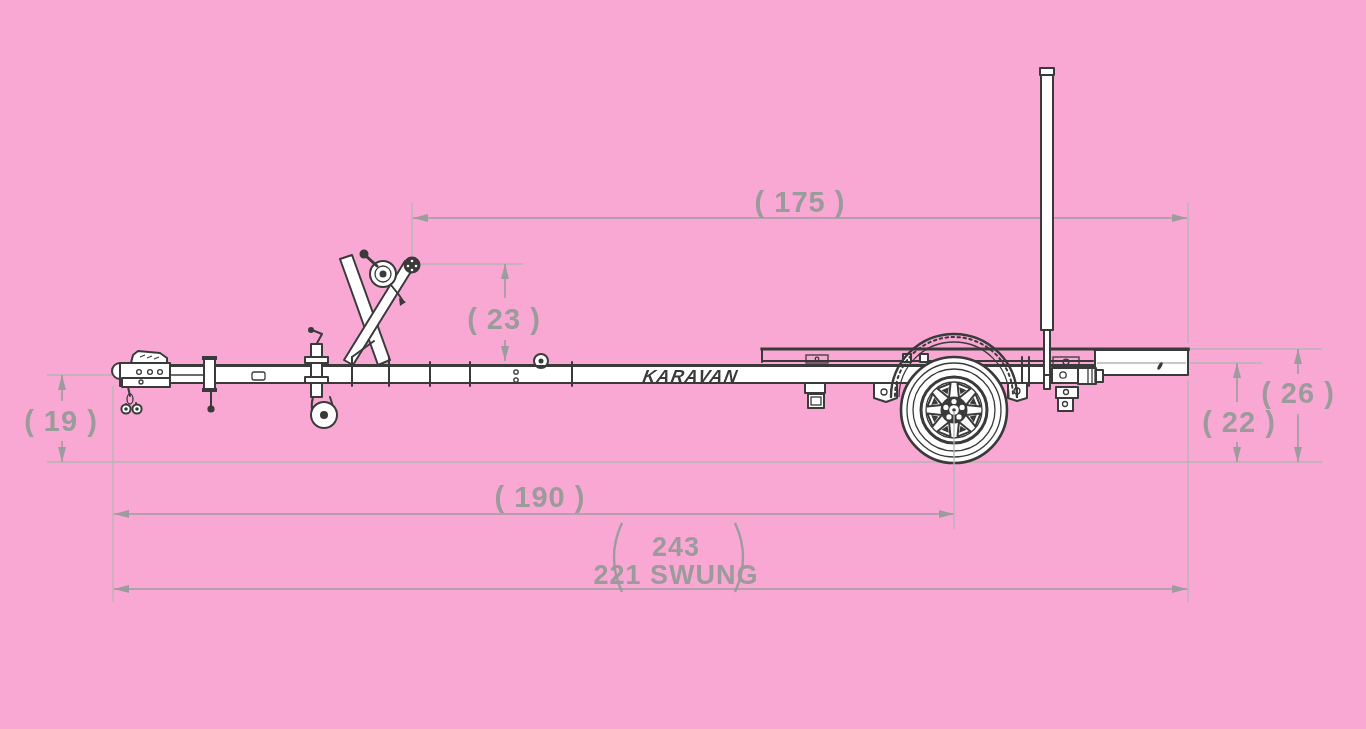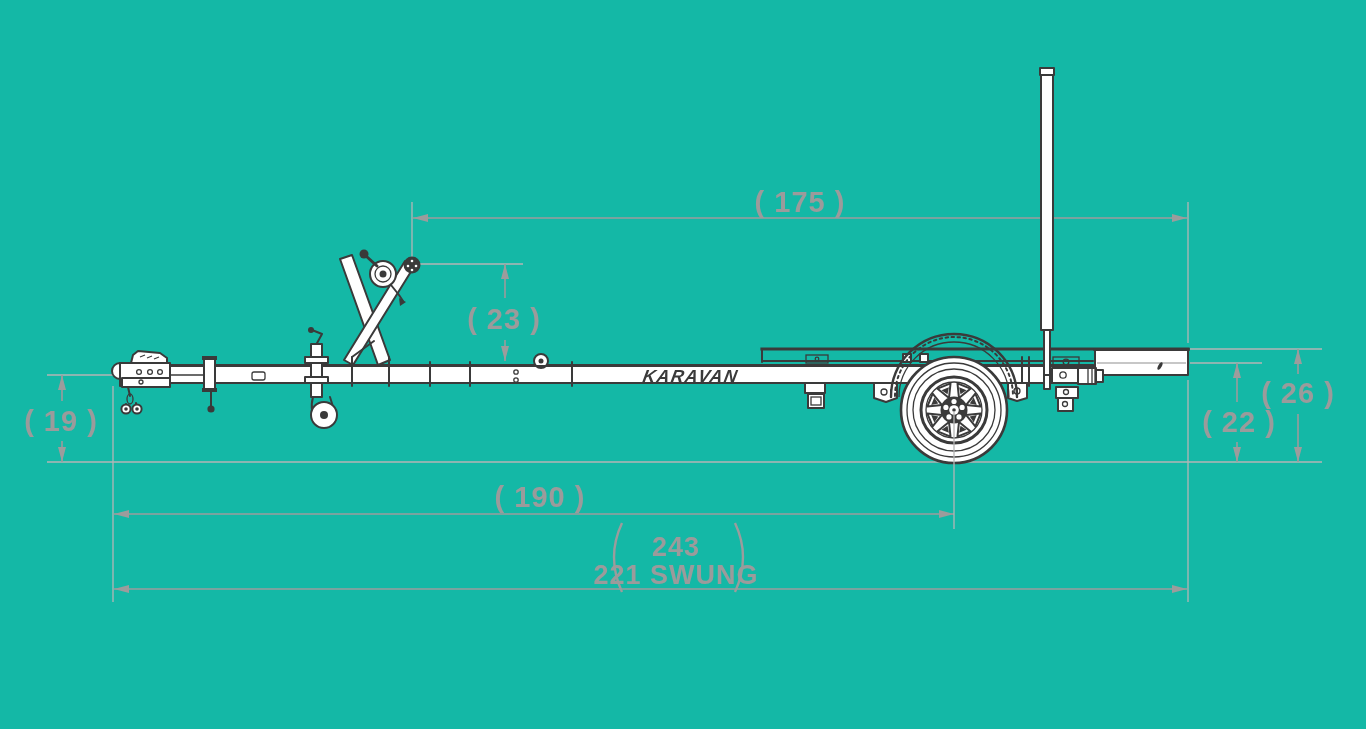--- a/index.html
+++ b/index.html
@@ -1,16 +1,16 @@
 <!DOCTYPE html>
 <html><head>
 <meta charset="utf-8">
 <style>
   html,body{margin:0;padding:0;background:#ffffff;}
-  .canvas{position:relative;width:1366px;height:729px;background:#14b8a6;overflow:hidden;
+  .canvas{position:relative;width:1366px;height:729px;background:#f9a8d4;overflow:hidden;
           font-family:"Liberation Sans",sans-serif;}
   svg{display:block;}
   .ext{stroke:#b5b5b5;stroke-width:1.3;fill:none;}
   .dim{stroke:#9c9c9c;stroke-width:1.6;fill:none;}
   .dimfill{fill:#9c9c9c;stroke:none;}
   .paren{stroke:#9c9c9c;stroke-width:2.4;fill:none;}
   .art{stroke:#3a3a3a;stroke-width:2;fill:none;stroke-linejoin:round;stroke-linecap:round;}
   .artThin{stroke:#3a3a3a;stroke-width:1.3;fill:none;}
   .artThick{stroke:#3a3a3a;stroke-width:3.2;fill:none;stroke-linecap:square;}
   .artW{stroke:#3a3a3a;stroke-width:2;fill:#ffffff;stroke-linejoin:round;}

